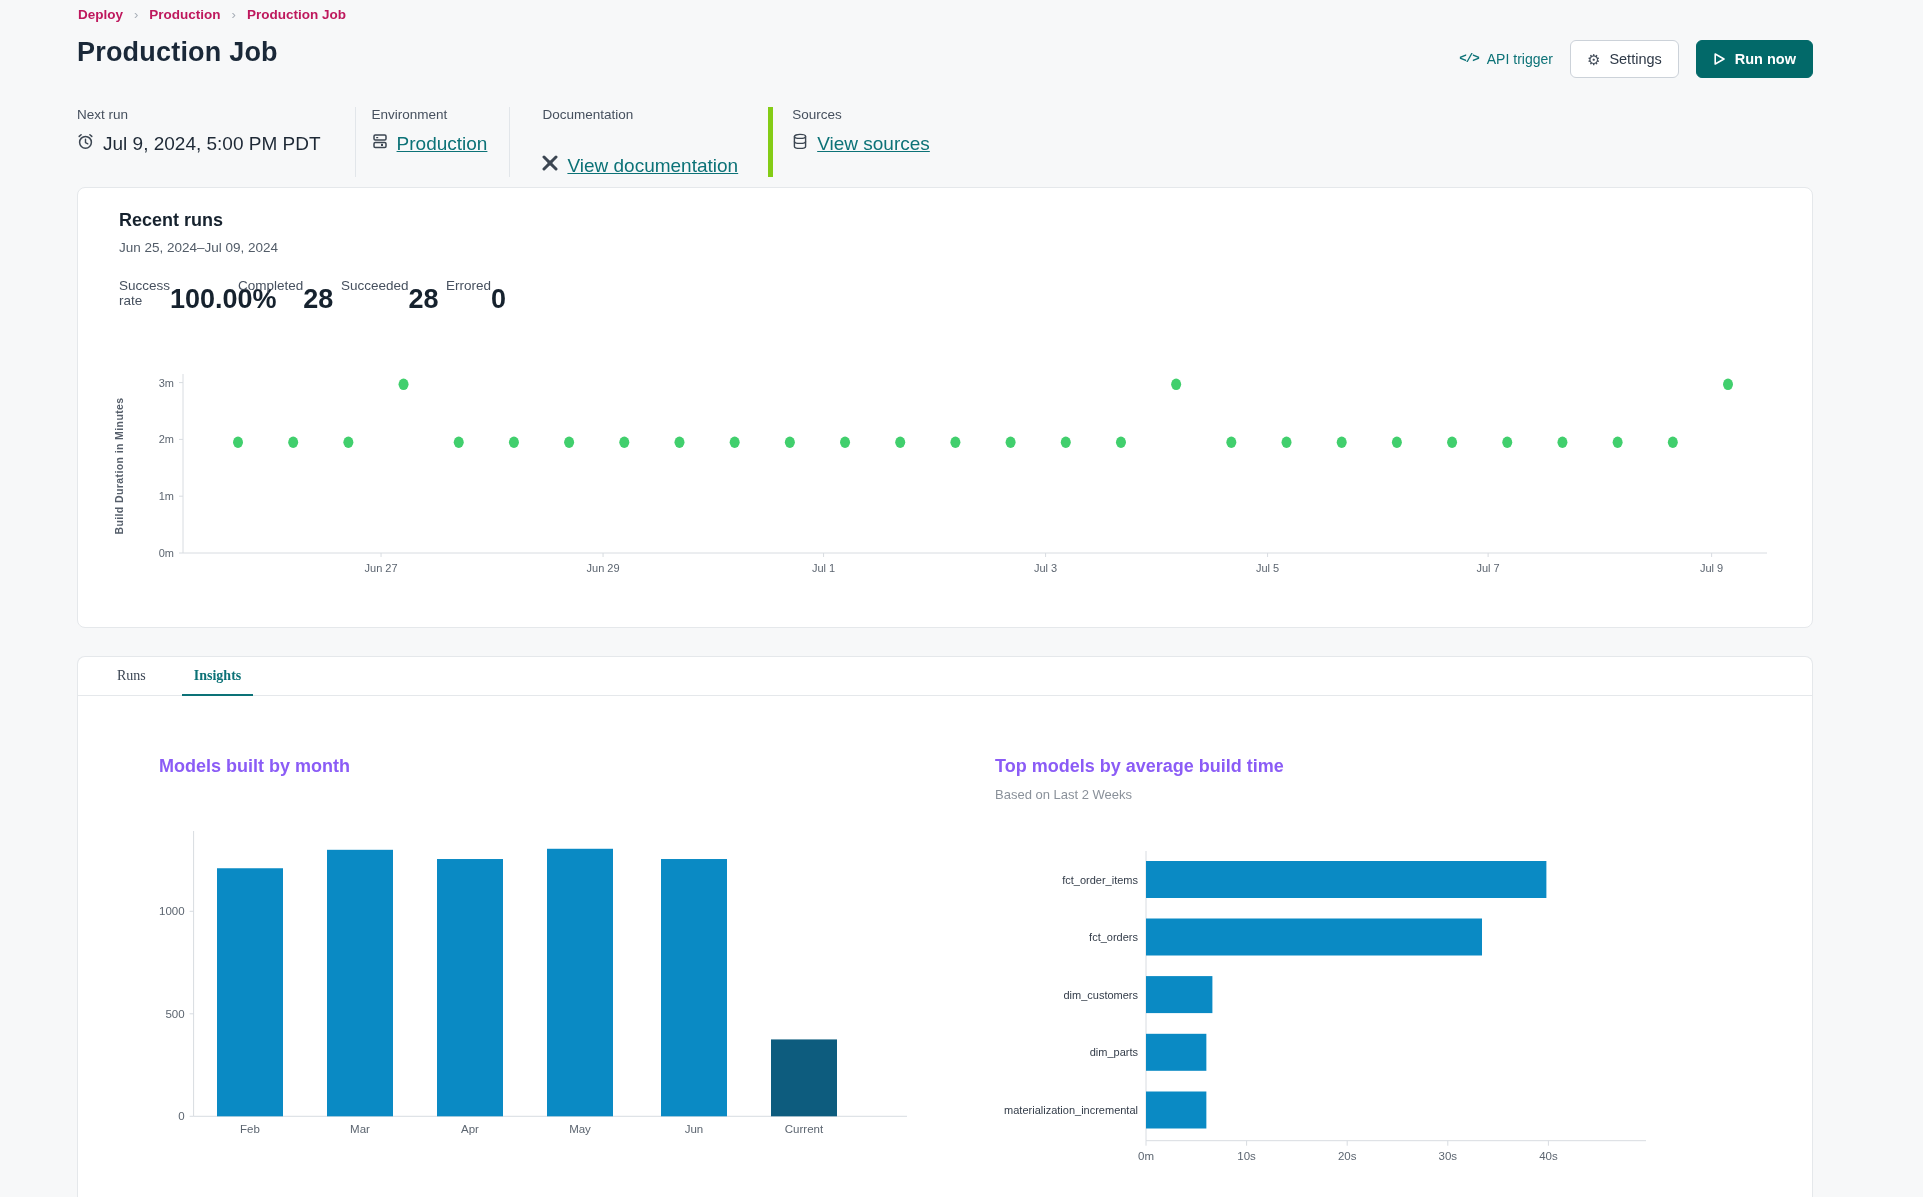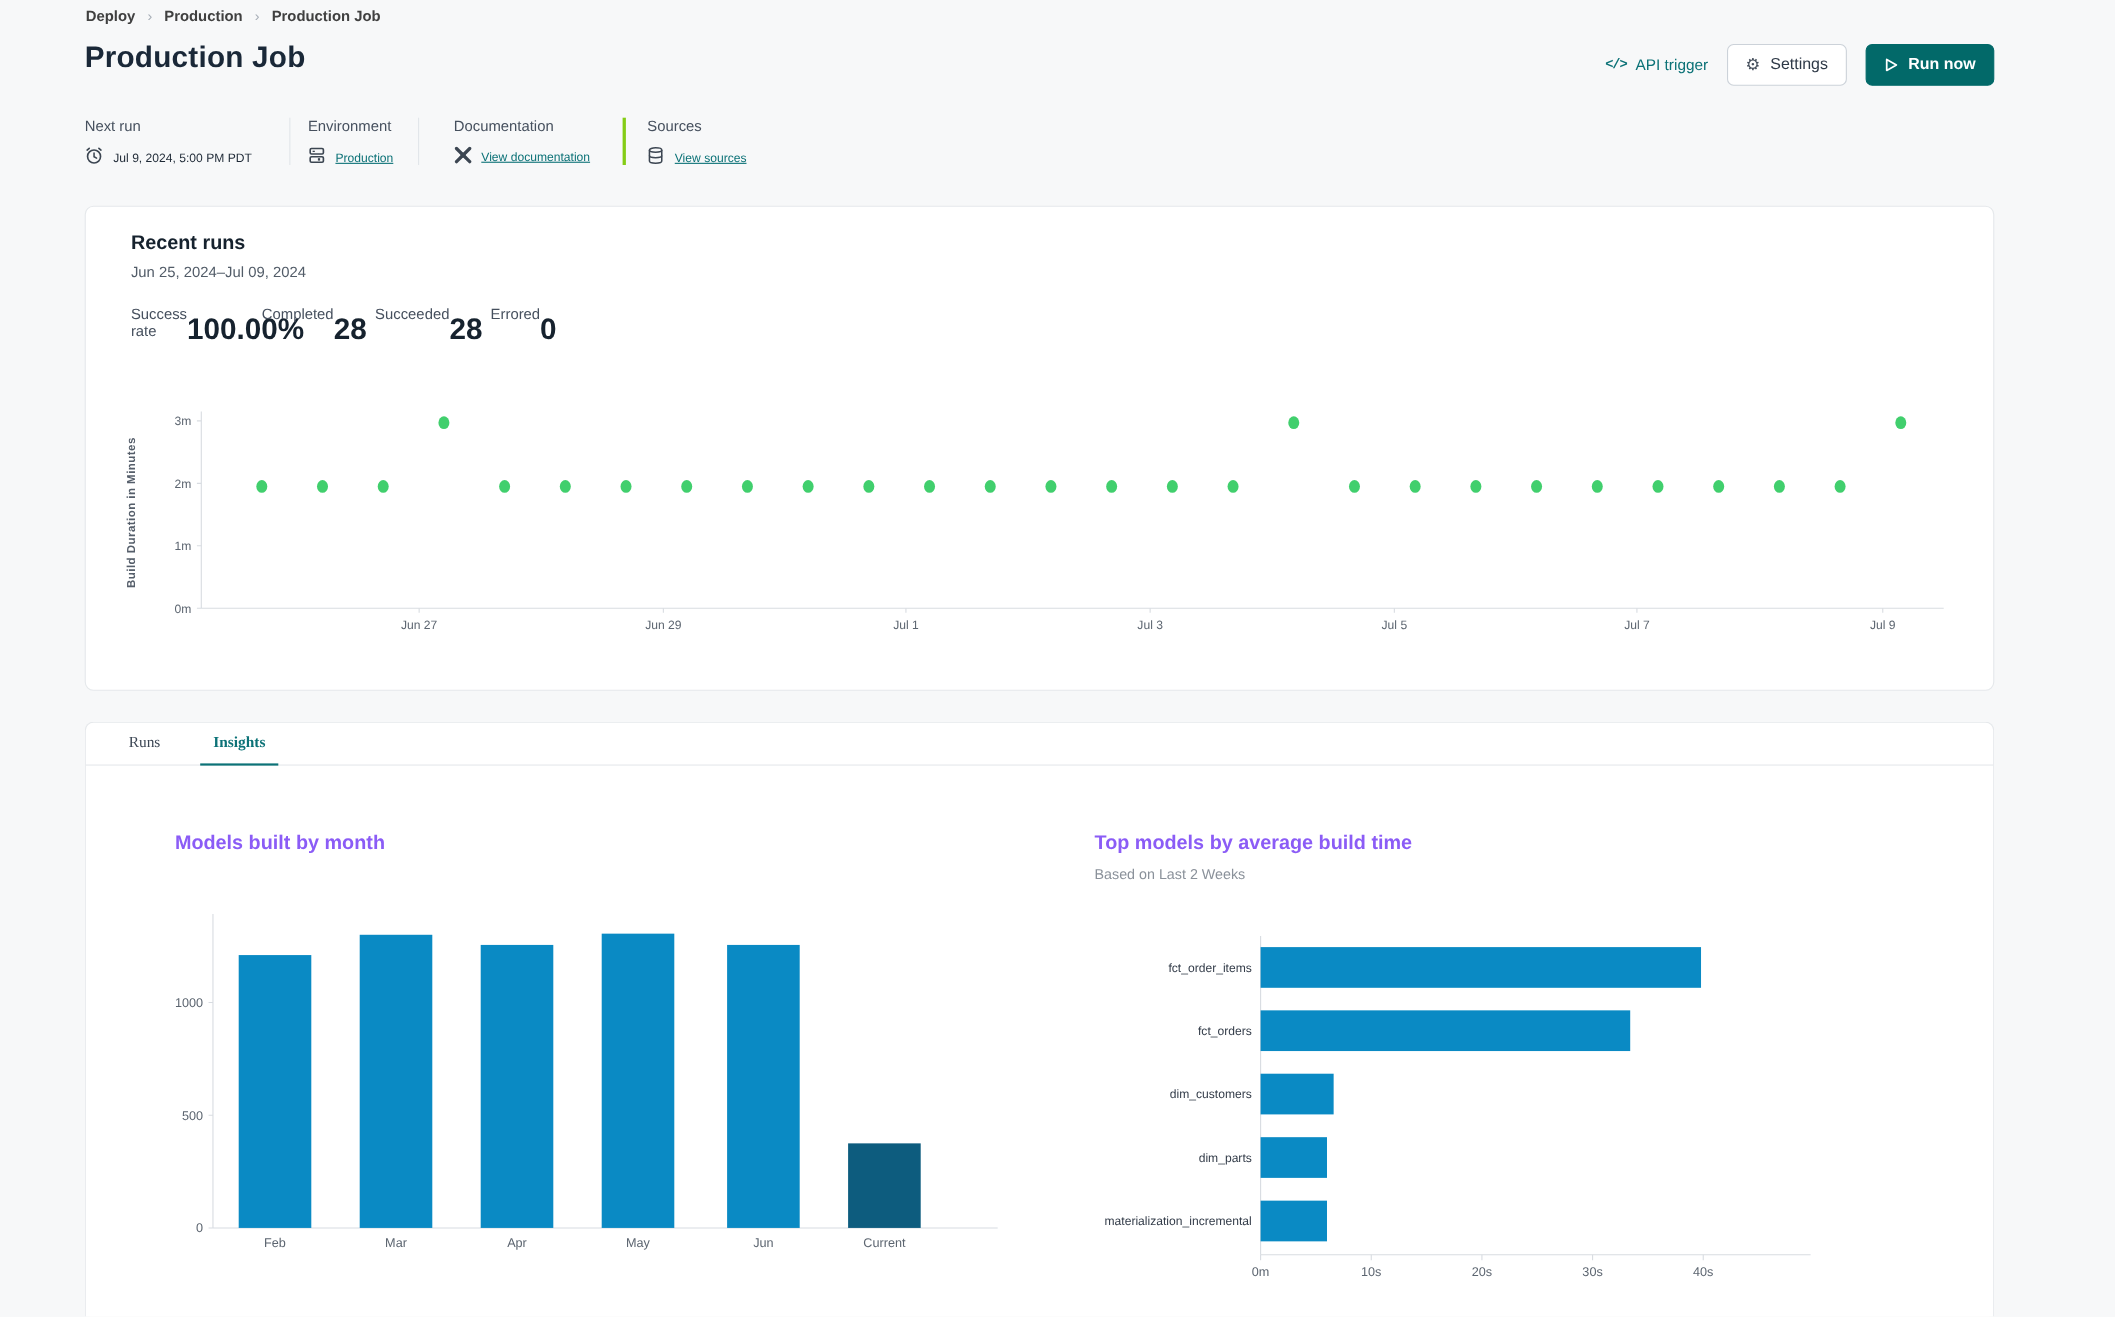--- a/index.html
+++ b/index.html
@@ -6,43 +6,43 @@
   html,body { width:1923px; height:1197px; }
   body {
     position:relative;
     background:#f7f8f9;
     font-family:"Liberation Sans", sans-serif;
     color:#1e2936;
     overflow:hidden;
   }
   
   .breadcrumb { position:absolute; left:78px; top:7px; display:flex; align-items:center; gap:11px; font-size:13.5px; }
-  .crumb { color:#404040; font-weight:600; cursor:pointer; }
+  .crumb { color:#be185d; font-weight:600; cursor:pointer; }
   .crumb.current { font-weight:700; cursor:default; }
   .crumb-sep { color:#a7aeb7; font-size:13px; font-weight:400; }
 
   
   .page-title { position:absolute; left:77px; top:37px; font-size:27px; font-weight:700; color:#1a2838; letter-spacing:0.2px; }
   .header-actions { position:absolute; top:39px; right:110px; height:40px; display:flex; align-items:center; gap:17px; }
   .api-trigger { display:flex; align-items:center; gap:8px; color:#0c7277; font-size:14px; cursor:pointer; }
   .code-icon { font-family:"Liberation Mono", monospace; font-size:12.5px; font-weight:700; letter-spacing:-1px; }
   .btn { height:38px; display:flex; align-items:center; gap:9px; border-radius:6px; padding:0 16px; font-size:14.5px; cursor:pointer; }
   .btn-settings { background:#ffffff; border:1px solid #ccd2d9; color:#2e3947; }
   .gear-icon { font-size:15px; color:#454f5c; line-height:1; }
   .btn-run { background:#026969; border:1px solid #026969; color:#ffffff; font-weight:600; }
 
   
   .meta-row { position:absolute; left:77px; top:107px; display:flex; align-items:stretch; }
   .meta-col { display:flex; flex-direction:column; }
   .meta-col.c1 { padding-right:34px; border-right:1px solid #e2e6ea; }
   .meta-col.c2 { padding-left:16px; padding-right:22px; border-right:1px solid #e2e6ea; }
-  .meta-col.c3 { padding-left:32px; padding-right:30px; border-right:3px solid #84cc16; }
+  .meta-col.c3 { padding-left:32px; padding-right:30px; border-right:5px solid #84cc16;gap:22px; }
   .meta-col.c4 { padding-left:19px; }
   .meta-label { font-size:13.5px; color:#46505e; margin-bottom:11px; }
-  .meta-value { font-size:11px; color:#1e2936; display:flex; align-items:flex-end; gap:9px; }
+  .meta-value { font-size:19px; color:#1e2936; display:flex; align-items:flex-start; gap:9px; }
   .meta-link { color:#0c7277; text-decoration:underline; cursor:pointer; }
 
   
   .card-recent { position:absolute; left:77px; top:187px; width:1736px; height:441px; background:#fff; border:1px solid #e5e8eb; border-radius:8px; }
   .card-title { position:absolute; left:41px; top:22px; font-size:18px; font-weight:700; color:#16222e; }
   .date-range { position:absolute; left:41px; top:52px; font-size:13.5px; color:#525c68; }
   .stats-row { position:absolute; left:41px; top:90px; display:flex; }
   .stat { display:flex; flex-direction:row; }
   .stat.s1 { width:119px; } .stat.s2 { width:103px; } .stat.s3 { width:105px; }
   .stat-label { font-size:13.5px; color:#46505e; }

